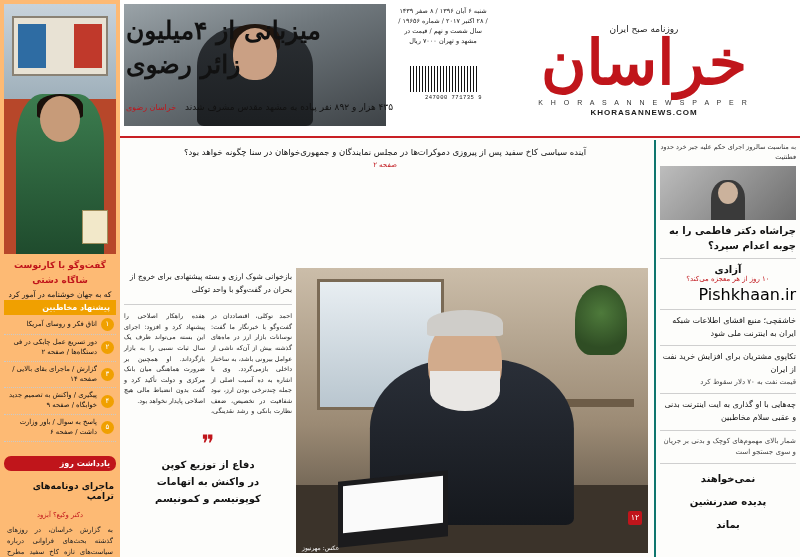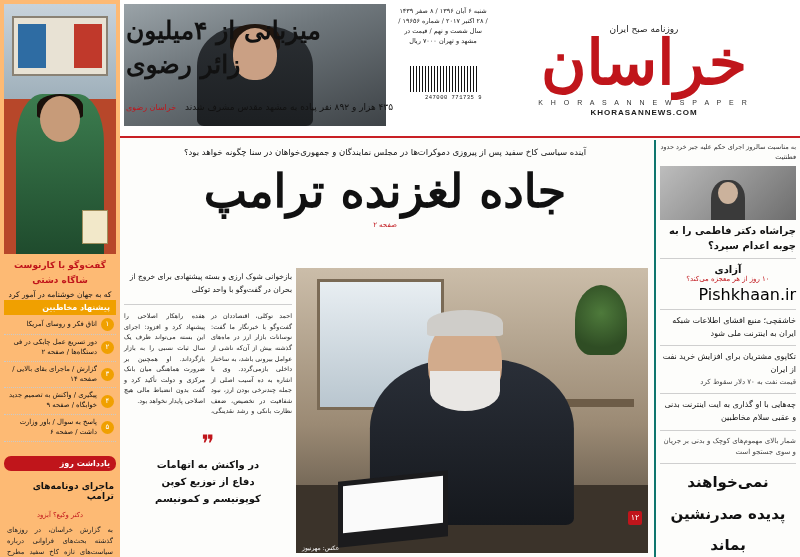--- a/index.html
+++ b/index.html
@@ -338,21 +338,21 @@
     text-align: right;
     line-height: 1.6;
   }
   .azadi {
     text-align: center;
     margin: 2px 0;
   }
   .azadi .t { font-size: 10px; font-weight: bold; color: #111; }
   .azadi .s { font-size: 7px; color: #c0151b; }
   .brief-big {
-    font-size: 15px;
+    font-size: 10px;
     font-weight: bold;
     color: #111;
     text-align: center;
     line-height: 1.7;
     margin-top: 6px;
   }
 
   
   .main {
     position: absolute;
@@ -639,21 +639,20 @@
     <div class="brief-small">شمار بالای مهموم‌های کوچک و بدنی بر جریان و سوی جستجو است</div>
     <div class="brief-sep"></div>
 
     <div class="brief-big">نمی‌خواهند</div>
     <div class="brief-big">پدیده صدرنشین</div>
     <div class="brief-big">بماند</div>
   </div>
 
   <div class="main">
     <div class="deck">آینده سیاسی کاخ سفید پس از پیروزی دموکرات‌ها در مجلس نمایندگان و جمهوری‌خواهان در سنا چگونه خواهد بود؟</div>
-    <div class="mega">جاده لغزنده ترامپ</div>
     <div class="mega-note">صفحه ۲</div>
 
     <div class="main-photo">
       <div class="bg"></div>
       <div class="window"></div>
       <div class="plant"></div>
       <div class="shelfline"></div>
       <div class="desk"></div>
       <div class="body"></div>
       <div class="head3"></div>
@@ -663,20 +662,20 @@
       <div class="photo-credit">عکس: مهرنیوز</div>
       <div class="photo-num">۱۲</div>
     </div>
 
     <div class="sidecol">
       <div class="side-kicker">بازخوانی شوک ارزی و بسته پیشنهادی برای خروج از بحران در گفت‌وگو با واحد توکلی</div>
       <div class="hr-thin"></div>
       <div class="side-body">احمد توکلی، اقتصاددان در گفت‌وگو با خبرنگار ما گفت: نوسانات بازار ارز در ماه‌های گذشته بیش از آن‌که ناشی از عوامل بیرونی باشد، به ساختار داخلی بازمی‌گردد. وی با اشاره به ده آسیب اصلی از جمله چندنرخی بودن ارز، نبود شفافیت در تخصیص، ضعف نظارت بانکی و رشد نقدینگی، هفده راهکار اصلاحی را پیشنهاد کرد و افزود: اجرای این بسته می‌تواند ظرف یک سال ثبات نسبی را به بازار بازگرداند. او همچنین بر ضرورت هماهنگی میان بانک مرکزی و دولت تأکید کرد و گفت بدون انضباط مالی هیچ اصلاحی پایدار نخواهد بود.</div>
       <div class="quote-mark">❞</div>
       <div class="side-foot">
+        <div>دفاع از توزیع کوپن</div>
         <div>در واکنش به اتهامات</div>
-        <div>دفاع از توزیع کوپن</div>
         <div>کوپونیسم و کمونیسم</div>
       </div>
     </div>
   </div>
 
 </div>
 
 </body></html>

